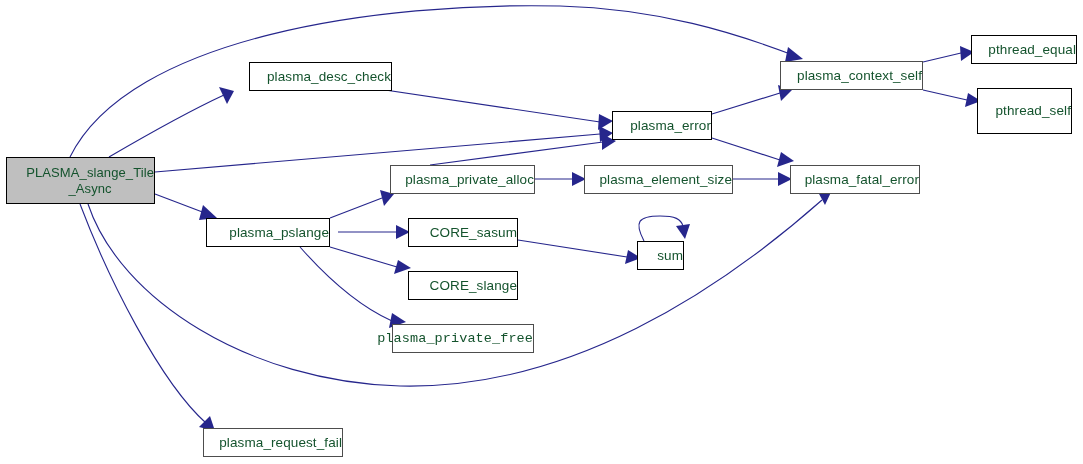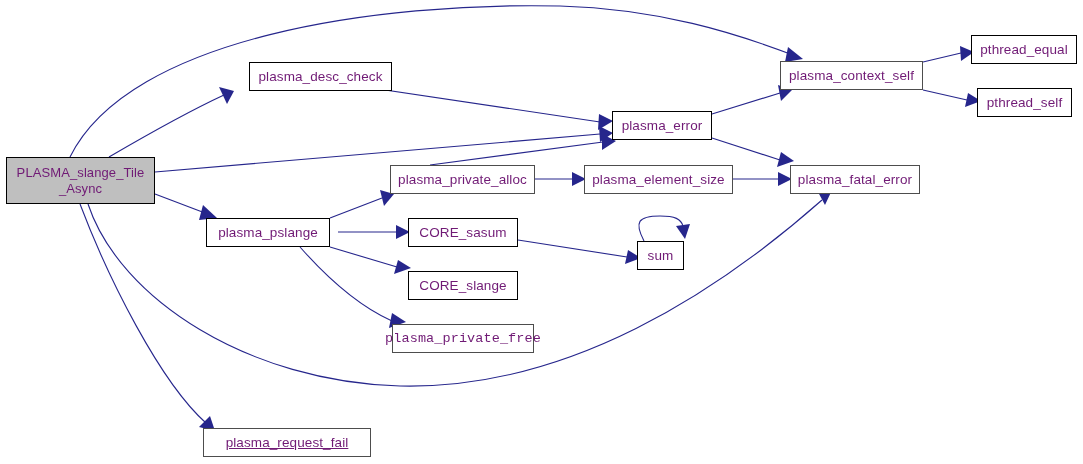--- a/index.html
+++ b/index.html
@@ -22,23 +22,23 @@
     width: 1083px;
     height: 464px;
   }
   .gnode {
     position: absolute;
     box-sizing: border-box;
     border: 1px solid #000000;
     background: #ffffff;
     display: flex;
     align-items: center;
-    justify-content: center;
+    justify-content: flex-end;
     text-align: center;
-    color: #701a75;
+    color: #14532d;
     font-size: 13.5px;
     line-height: 1.18;
     white-space: pre;
     letter-spacing: 0.1px;
   }
   .gnode.root {
     background: #bfbfbf;
     border: 1px solid #000000;
     font-size: 13px;
   }
@@ -186,21 +186,21 @@
   </div>
 
   <div class="gnode" style="left:408px; top:271px; width:110px; height:29px;">
     <span>CORE_slange</span>
   </div>
 
   <div class="gnode grayborder" style="left:392px; top:324px; width:142px; height:29px;font-family:Liberation Mono, monospace;">
     <span>plasma_private_free</span>
   </div>
 
-  <div class="gnode grayborder" style="left:203px; top:428px; width:168px; height:29px;text-decoration:underline;">
+  <div class="gnode grayborder" style="left:203px; top:428px; width:140px; height:29px;">
     <span>plasma_request_fail</span>
   </div>
 
   <div class="gnode" style="left:612px; top:111px; width:100px; height:29px;">
     <span>plasma_error</span>
   </div>
 
   <div class="gnode grayborder" style="left:584px; top:165px; width:149px; height:29px;">
     <span>plasma_element_size</span>
   </div>
@@ -214,17 +214,17 @@
   </div>
 
   <div class="gnode grayborder" style="left:790px; top:165px; width:130px; height:29px;">
     <span>plasma_fatal_error</span>
   </div>
 
   <div class="gnode" style="left:971px; top:35px; width:106px; height:29px;">
     <span>pthread_equal</span>
   </div>
 
-  <div class="gnode" style="left:977px; top:88px; width:95px; height:29px;">
+  <div class="gnode" style="left:977px; top:88px; width:95px; height:46px;">
     <span>pthread_self</span>
   </div>
 
 </div>
 
 </body></html>

